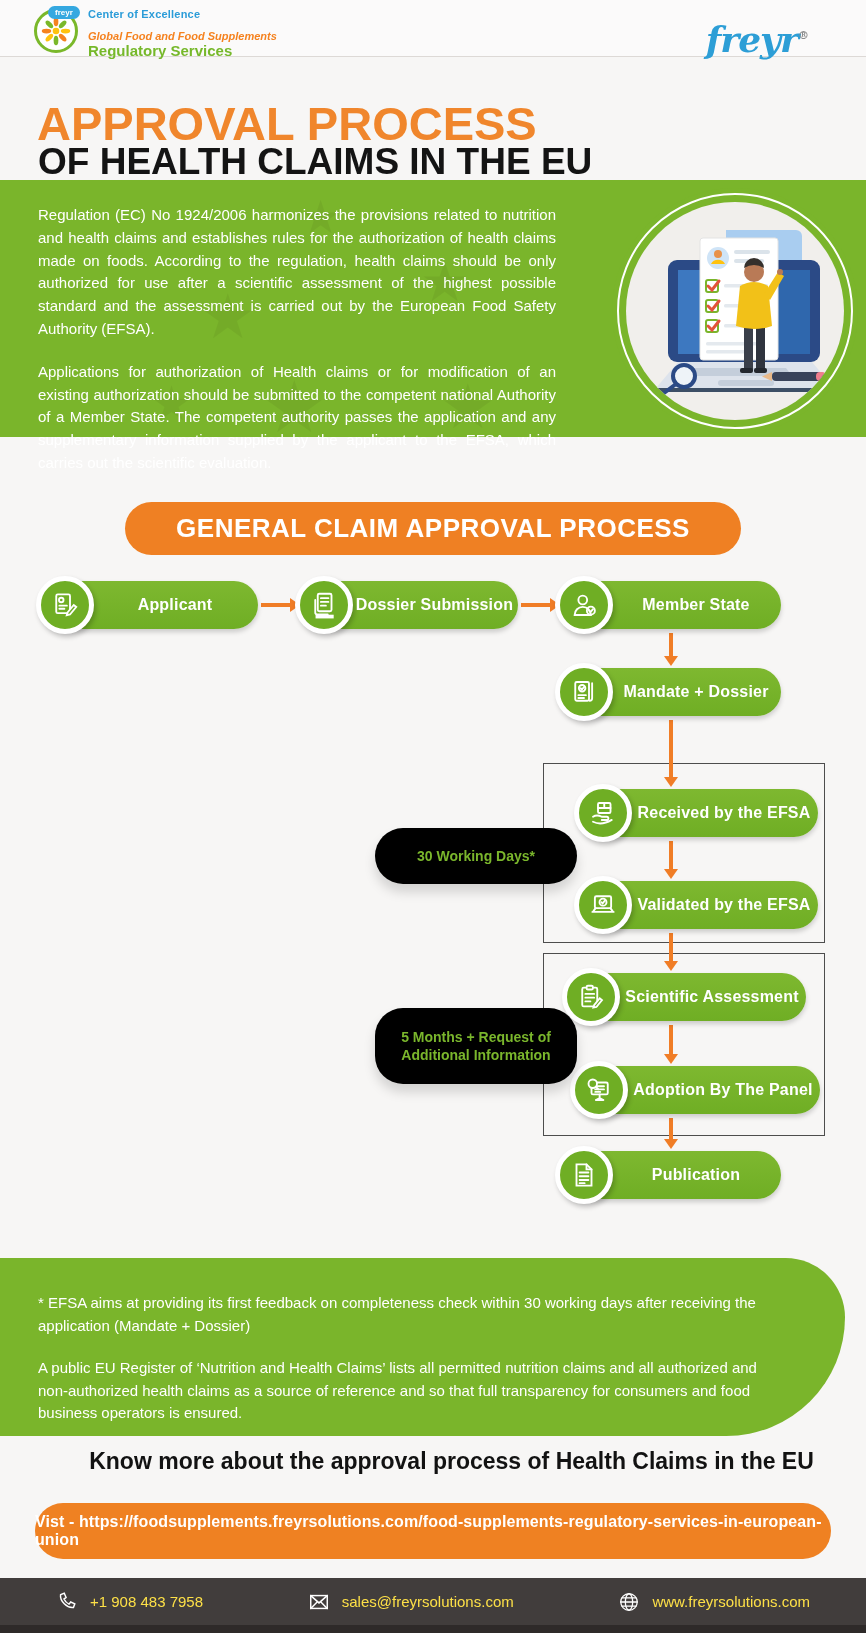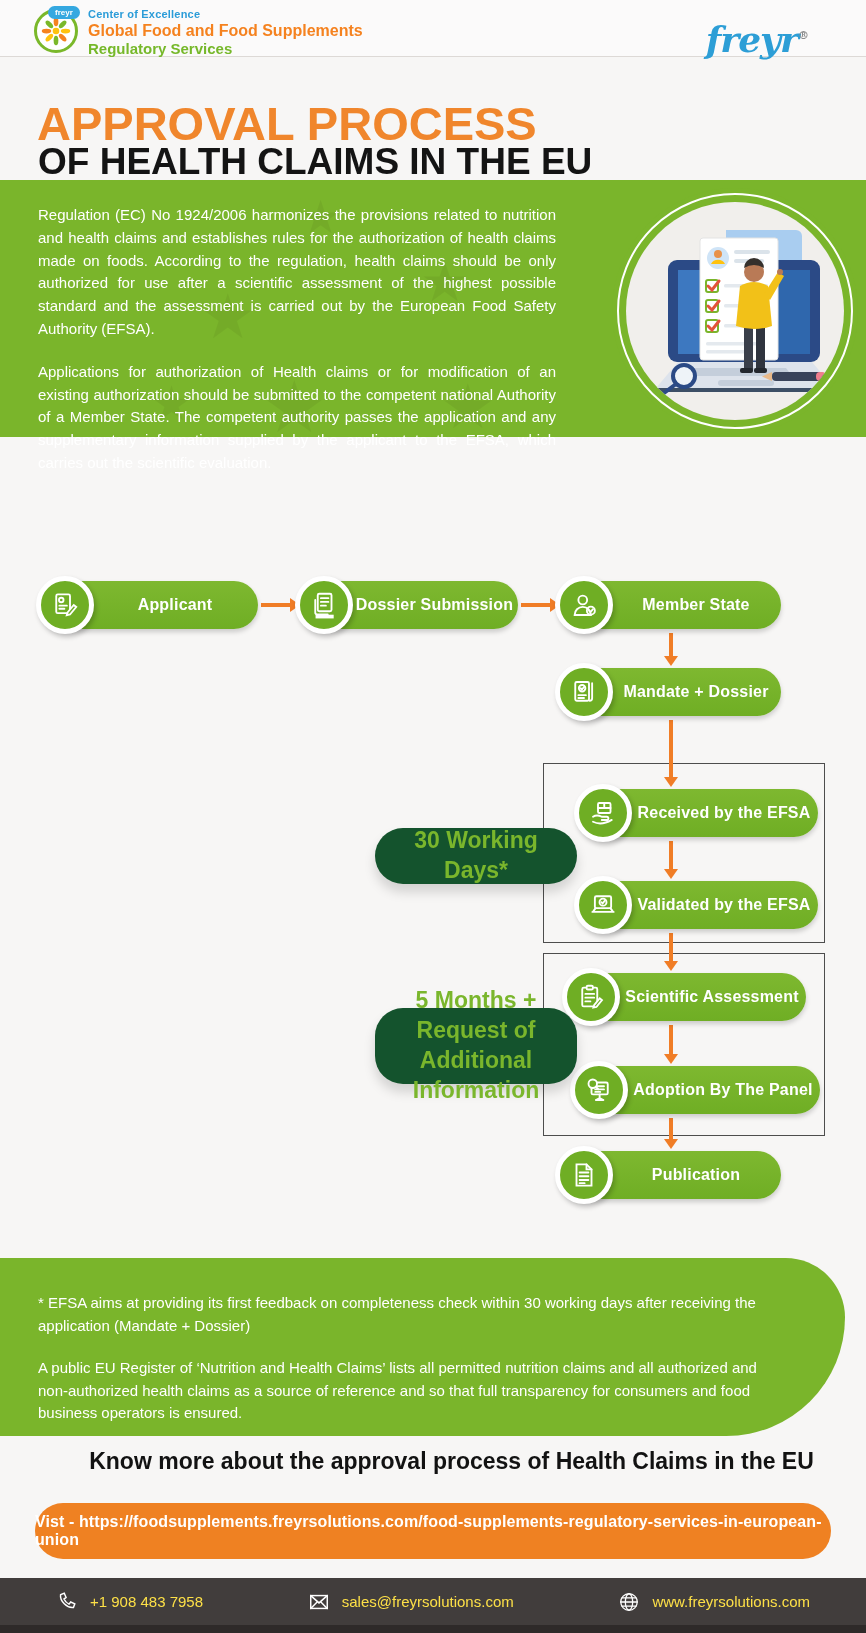--- a/index.html
+++ b/index.html
@@ -7,21 +7,21 @@
   body { font-family:"Liberation Sans", sans-serif; }
   .canvas { position:relative; width:866px; height:1633px; margin:0 auto; background:#f7f6f5; overflow:hidden; }
 
   
   .hdr { position:absolute; left:0; top:0; width:866px; height:57px; background:#fbfafa; border-bottom:1px solid #ddd9d6; }
   .logo-wrap { position:absolute; left:34px; top:6px; width:66px; height:48px; }
   .logo-circle { position:absolute; left:0; top:3px; width:44px; height:44px; border-radius:50%; background:#fff; border:3px solid #7ab82a; }
   .logo-pill { position:absolute; left:14px; top:0px; width:32px; height:13px; border-radius:7px; background:#35a8e0; color:#fff; font-size:8px; font-weight:bold; text-align:center; line-height:13px; z-index:3; }
   .hdr-text { position:absolute; left:88px; top:8px; }
   .hdr-coe { color:#2b9cd8; font-size:11px; font-weight:bold; letter-spacing:.2px; }
-  .hdr-l1 { color:#f5821f; font-size:16px; font-weight:bold; margin-top:2px; }
+  .hdr-l1 { color:#f5821f; font-size:11px; font-weight:bold; margin-top:10px;font-style:italic; }
   .hdr-l2 { color:#76b82a; font-size:15px; font-weight:bold; }
   .brand { position:absolute; right:58px; top:10px; color:#2d9ed6; font-size:36px; font-weight:bold; letter-spacing:-1px; font-family:"DejaVu Serif", serif; font-style:italic;margin-top:8px; }
   .brand sup { font-size:11px; color:#8a8a8a; font-style:normal; }
 
   
   .title1 { position:absolute; left:37px; top:96px; color:#f0862c; font-size:47px; font-weight:800; letter-spacing:0px; }
   .title2 { position:absolute; left:38px; top:141px; color:#141414; font-size:37px; font-weight:800; }
 
   
   .intro { position:absolute; left:0; top:180px; width:866px; height:257px; background:#7ab52b; color:#fff; }
@@ -39,21 +39,21 @@
   
   .fbox { position:absolute; border:1.5px solid #4d4d4d; background:transparent; }
   .pill { position:absolute; height:48px; background:linear-gradient(#7eb830,#6fae24); border-radius:26px; box-shadow:0 3px 5px rgba(0,0,0,.18); }
   .plabel { position:absolute; left:58px; right:8px; top:0; height:48px; display:flex; align-items:center; justify-content:center; color:#fff; font-size:16px; font-weight:bold; letter-spacing:.2px; white-space:nowrap; }
   .badge { position:absolute; left:-6px; top:-5px; width:58px; height:58px; border-radius:50%; background:#6fae24; border:5px solid #fff; box-shadow:2px 3px 5px rgba(0,0,0,.22); display:flex; align-items:center; justify-content:center; }
   .badge svg { width:30px; height:30px; }
   .arrH { position:absolute; height:4px; background:#f07d26; }
   .arrH::after { content:""; position:absolute; right:-9px; top:-5px; border-left:10px solid #f07d26; border-top:7px solid transparent; border-bottom:7px solid transparent; }
   .arrV { position:absolute; width:4px; background:#f07d26; }
   .arrV::after { content:""; position:absolute; left:-5px; bottom:-9px; border-top:10px solid #f07d26; border-left:7px solid transparent; border-right:7px solid transparent; }
-  .callout { position:absolute; background:#14532d; border-radius:28px; box-shadow:0 8px 12px rgba(0,0,0,.15); color:#7ab62c; font-size:23px; font-weight:bold; display:flex; align-items:center; justify-content:center; text-align:center; line-height:1.3; padding:0 12px; z-index:4; }
+  .callout { position:absolute; background:#000000; border-radius:28px; box-shadow:0 8px 12px rgba(0,0,0,.15); color:#7ab62c; font-size:14px; font-weight:bold; display:flex; align-items:center; justify-content:center; text-align:center; line-height:1.3; padding:0 12px; z-index:4; }
 
   
   .notes { position:absolute; left:0; top:1258px; width:845px; height:178px; background:#7ab52b; color:#fff; border-radius:0 60px 120px 0; padding:34px 70px 0 38px; font-size:15px; line-height:1.5; }
   .notes p + p { margin-top:20px; }
 
   
   .know { position:absolute; left:0; top:1448px; width:866px; text-align:center; color:#121212; font-size:23px; font-weight:800;padding-left:37px; }
   .linkpill { position:absolute; left:35px; top:1503px; width:796px; height:56px; background:#ef8122; border-radius:28px; color:#fff; font-size:16px; font-weight:bold; display:flex; align-items:center; justify-content:center; letter-spacing:.1px; }
 
   
@@ -169,20 +169,21 @@
           <g>
             <rect x="146" y="170" width="52" height="9" rx="4" fill="#39435a"></rect>
             <rect x="190" y="170" width="10" height="9" rx="4" fill="#ef7e8d"></rect>
             <path d="M146 170 l-10 4.5 10 4.5 z" fill="#e8b98a"></path>
           </g>
         </svg>
       </div>
     </div>
   </div>
 
+  <div class="banner">GENERAL CLAIM APPROVAL PROCESS</div>
 
   <div class="fbox" style="left:543px; top:763px; width:282px; height:180px;"></div>
   <div class="fbox" style="left:543px; top:953px; width:282px; height:183px;"></div>
 
   <div class="arrH" style="left:261px; top:603px; width:30px;"></div>
   <div class="arrH" style="left:521px; top:603px; width:30px;"></div>
   <div class="arrV" style="left:669px; top:633px; height:24px;"></div>
   <div class="arrV" style="left:669px; top:720px; height:58px;"></div>
   <div class="arrV" style="left:669px; top:841px; height:29px;"></div>
   <div class="arrV" style="left:669px; top:933px; height:29px;"></div>

